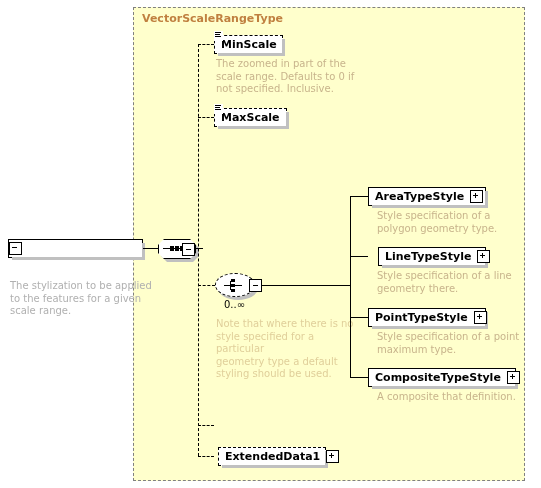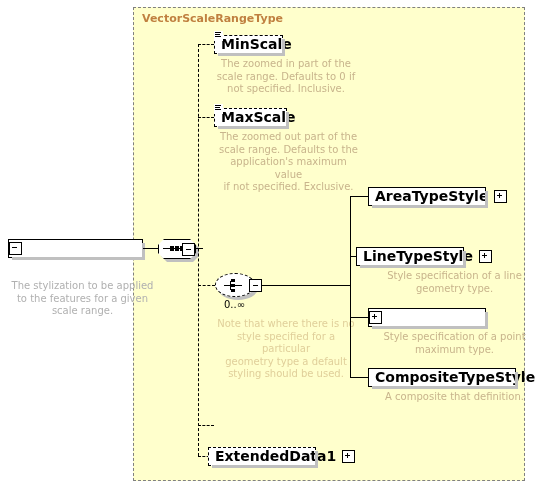--- a/index.html
+++ b/index.html
@@ -63,21 +63,21 @@
   .node .shadow-v {
     position: absolute;
     left: 100%;
     top: 3px;
     width: 3px;
     bottom: -3px;
     background: #c0c0c0;
   }
 
   .node-label {
-    font-size: 14px;
+    font-size: 11px;
     font-weight: bold;
     color: #000000;
     white-space: nowrap;
     line-height: 17px;
     padding: 0 6px 16px 6px;
     flex: 1 1 auto;
   }
 
   
   .toggle {
@@ -124,21 +124,20 @@
   .st-marker i:nth-child(2) { top: 3px; width: 5px; }
   .st-marker i:nth-child(3) { top: 5px; width: 6px; }
 
   
   .doc {
     position: absolute;
     font-size: 10px;
     color: #c8b48c;
     line-height: 12.5px;
     white-space: pre-line;
-    text-align: center;
   }
   .doc.root-doc { color: #b0b0b0; }
   .doc.note { color: #e0cf9a; }
 
   
   .line-h, .line-v {
     position: absolute;
     background: #000000;
   }
   .line-h { height: 1px; }
@@ -287,24 +286,20 @@
   <div class="node dashed" style="left:214px; top:108px; width:73px;">
     <span class="shadow-h"></span>
     <span class="shadow-v"></span>
     <span class="st-marker">
       <i></i>
         <i></i>
         <i></i>
     </span>
     <span class="node-label">MaxScale</span>
   </div>
-  <div class="doc" style="left:216px; top:131px; width:145px;">The zoomed out part of the
-scale range.  Defaults to the
-application's maximum value
-if not specified.  Exclusive.</div>
 
   <div class="choice-wrap" style="left:215px; top:273px;">
     <span class="choice-shadow"></span>
     <span class="choice"></span>
     <span class="choice-glyph">
       <span class="cg" style="left:0px;  top:7px;  width:6px;  height:1px;"></span>
       <span class="cg" style="left:6px;  top:3px;  width:1px;  height:9px;"></span>
       <span class="cg" style="left:7px;  top:1px;  width:4px;  height:3px;"></span>
       <span class="cg" style="left:7px;  top:6px;  width:4px;  height:3px;"></span>
       <span class="cg" style="left:7px;  top:11px; width:4px;  height:3px;"></span>
@@ -326,47 +321,50 @@
   <div class="line-h" style="left:350px; top:256px; width:18px;"></div>
   <div class="line-h" style="left:350px; top:317px; width:18px;"></div>
   <div class="line-h" style="left:350px; top:377px; width:18px;"></div>
 
   <div class="node solid" style="left:368px; top:187px; width:118px;">
     <span class="shadow-h"></span>
     <span class="shadow-v"></span>
     <span class="node-label">AreaTypeStyle</span>
     <span class="toggle plus"></span>
   </div>
-
-  <div class="node solid" style="left:356px; top:247px; width:108px;">
+  <div class="doc" style="left:377px; top:210px; width:150px;">Style specification of a
+polygon geometry type.</div>
+
+  <div class="node solid" style="left:378px; top:247px; width:108px;">
     <span class="shadow-h"></span>
     <span class="shadow-v"></span>
     <span class="node-label">LineTypeStyle</span>
     <span class="toggle plus"></span>
   </div>
   <div class="doc" style="left:377px; top:270px; width:155px;">Style specification of a line
-geometry type.</div>
+geometry there.</div>
 
   <div class="node solid" style="left:368px; top:308px; width:118px;">
     <span class="shadow-h"></span>
     <span class="shadow-v"></span>
+    <span class="node-label">PointTypeStyle</span>
     <span class="toggle plus"></span>
   </div>
   <div class="doc" style="left:377px; top:331px; width:155px;">Style specification of a point
 maximum type.</div>
 
   <div class="node solid" style="left:368px; top:368px; width:148px;">
     <span class="shadow-h"></span>
     <span class="shadow-v"></span>
     <span class="node-label">CompositeTypeStyle</span>
     <span class="toggle plus"></span>
   </div>
   <div class="doc" style="left:377px; top:391px; width:155px;">A composite that definition.</div>
 
 
-  <div class="node dashed" style="left:208px; top:447px; width:108px;">
+  <div class="node dashed" style="left:218px; top:447px; width:108px;">
     <span class="shadow-h"></span>
     <span class="shadow-v"></span>
     <span class="node-label">ExtendedData1</span>
     <span class="toggle plus"></span>
   </div>
 
 </div>
 
 </body></html>

